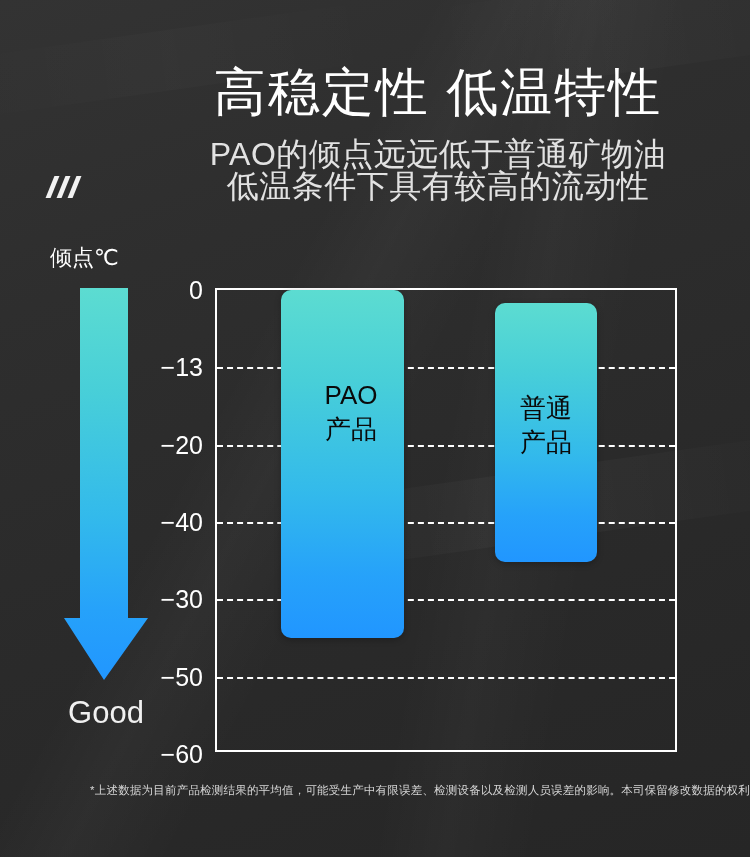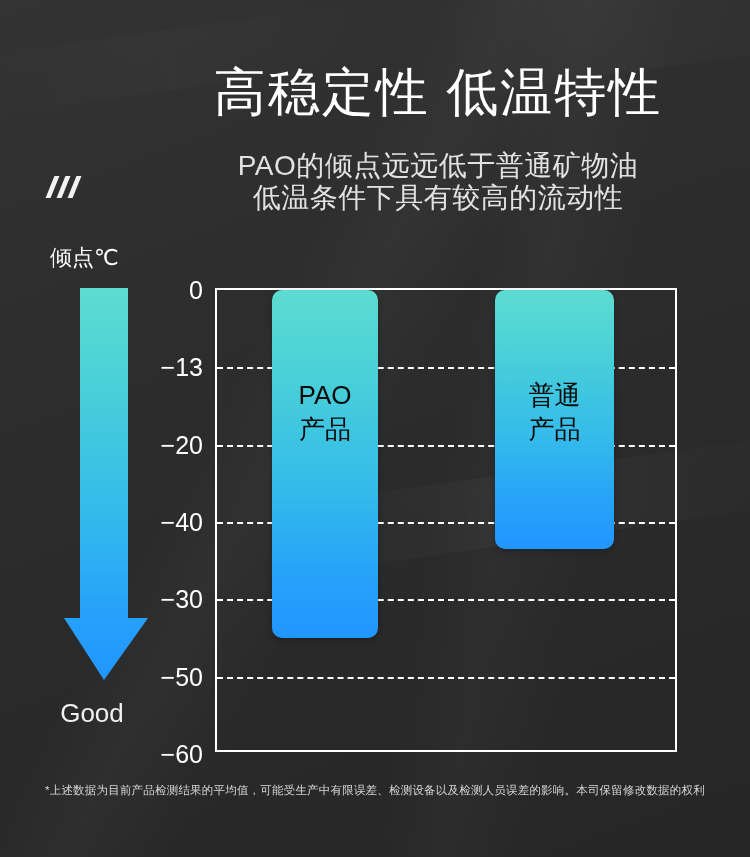--- a/index.html
+++ b/index.html
@@ -44,23 +44,23 @@
   }
   .title {
     color: #ffffff;
     font-size: 52px;
     line-height: 60px;
     letter-spacing: 2px;
     font-weight: 400;
     white-space: nowrap;
   }
   .subtitle {
-    margin-top: 28px;
+    margin-top: 16px;
     color: #e2e2e2;
-    font-size: 28px;
+    font-size: 32px;
     line-height: 32px;
     letter-spacing: 0.5px;
     font-weight: 400;
   }
 
   
   .slashes {
     position: absolute;
     left: 50px;
     top: 176px;
@@ -89,26 +89,26 @@
   
   .arrow {
     position: absolute;
     left: 62px;
     top: 288px;
     width: 88px;
     height: 392px;
   }
   .good-label {
     position: absolute;
-    left: 26px;
+    left: 40px;
     top: 694px;
     width: 132px;
     text-align: center;
     color: #f0f0f0;
-    font-size: 26px;
+    font-size: 31px;
     line-height: 38px;
   }
 
   
   .chart {
     position: absolute;
     left: 215px;
     top: 288px;
     width: 462px;
     height: 464px;
@@ -158,21 +158,21 @@
     white-space: nowrap;
   }
   .bar-label.first { margin-top: 88px; }
 
   
   .footnote {
     position: absolute;
     left: 0;
     right: 0;
     top: 782px;
-    text-align: center;
+    text-align: right;
     color: #d6d6d6;
     font-size: 11.5px;
     line-height: 16px;
     letter-spacing: 0.2px;
   }
 </style>
 </head>
 <body>
 
 <div id="page">
@@ -241,26 +241,26 @@
 
     <div class="gridline" style="top:386.7px;"></div>
     <div class="tick-wrap" style="top:386.7px;">
       <span class="tick">−50</span>
     </div>
 
     <div class="tick-wrap" style="top:464px;">
       <span class="tick">−60</span>
     </div>
 
-    <div class="bar" style="left:55px; width:106px; height:348px;">
+    <div class="bar" style="left:64px; width:106px; height:348px;padding-left:17px;">
       <span class="bar-label first">PAO</span>
       <span class="bar-label">产品</span>
     </div>
 
-    <div class="bar" style="left:278px; width:119px; height:259px;">
+    <div class="bar" style="left:278px; width:102px; height:259px;margin-top:13px;">
       <span class="bar-label first">普通</span>
       <span class="bar-label">产品</span>
     </div>
 
   </div>
 
   <div class="footnote">*上述数据为目前产品检测结果的平均值，可能受生产中有限误差、检测设备以及检测人员误差的影响。本司保留修改数据的权利</div>
 
 </div>
 

